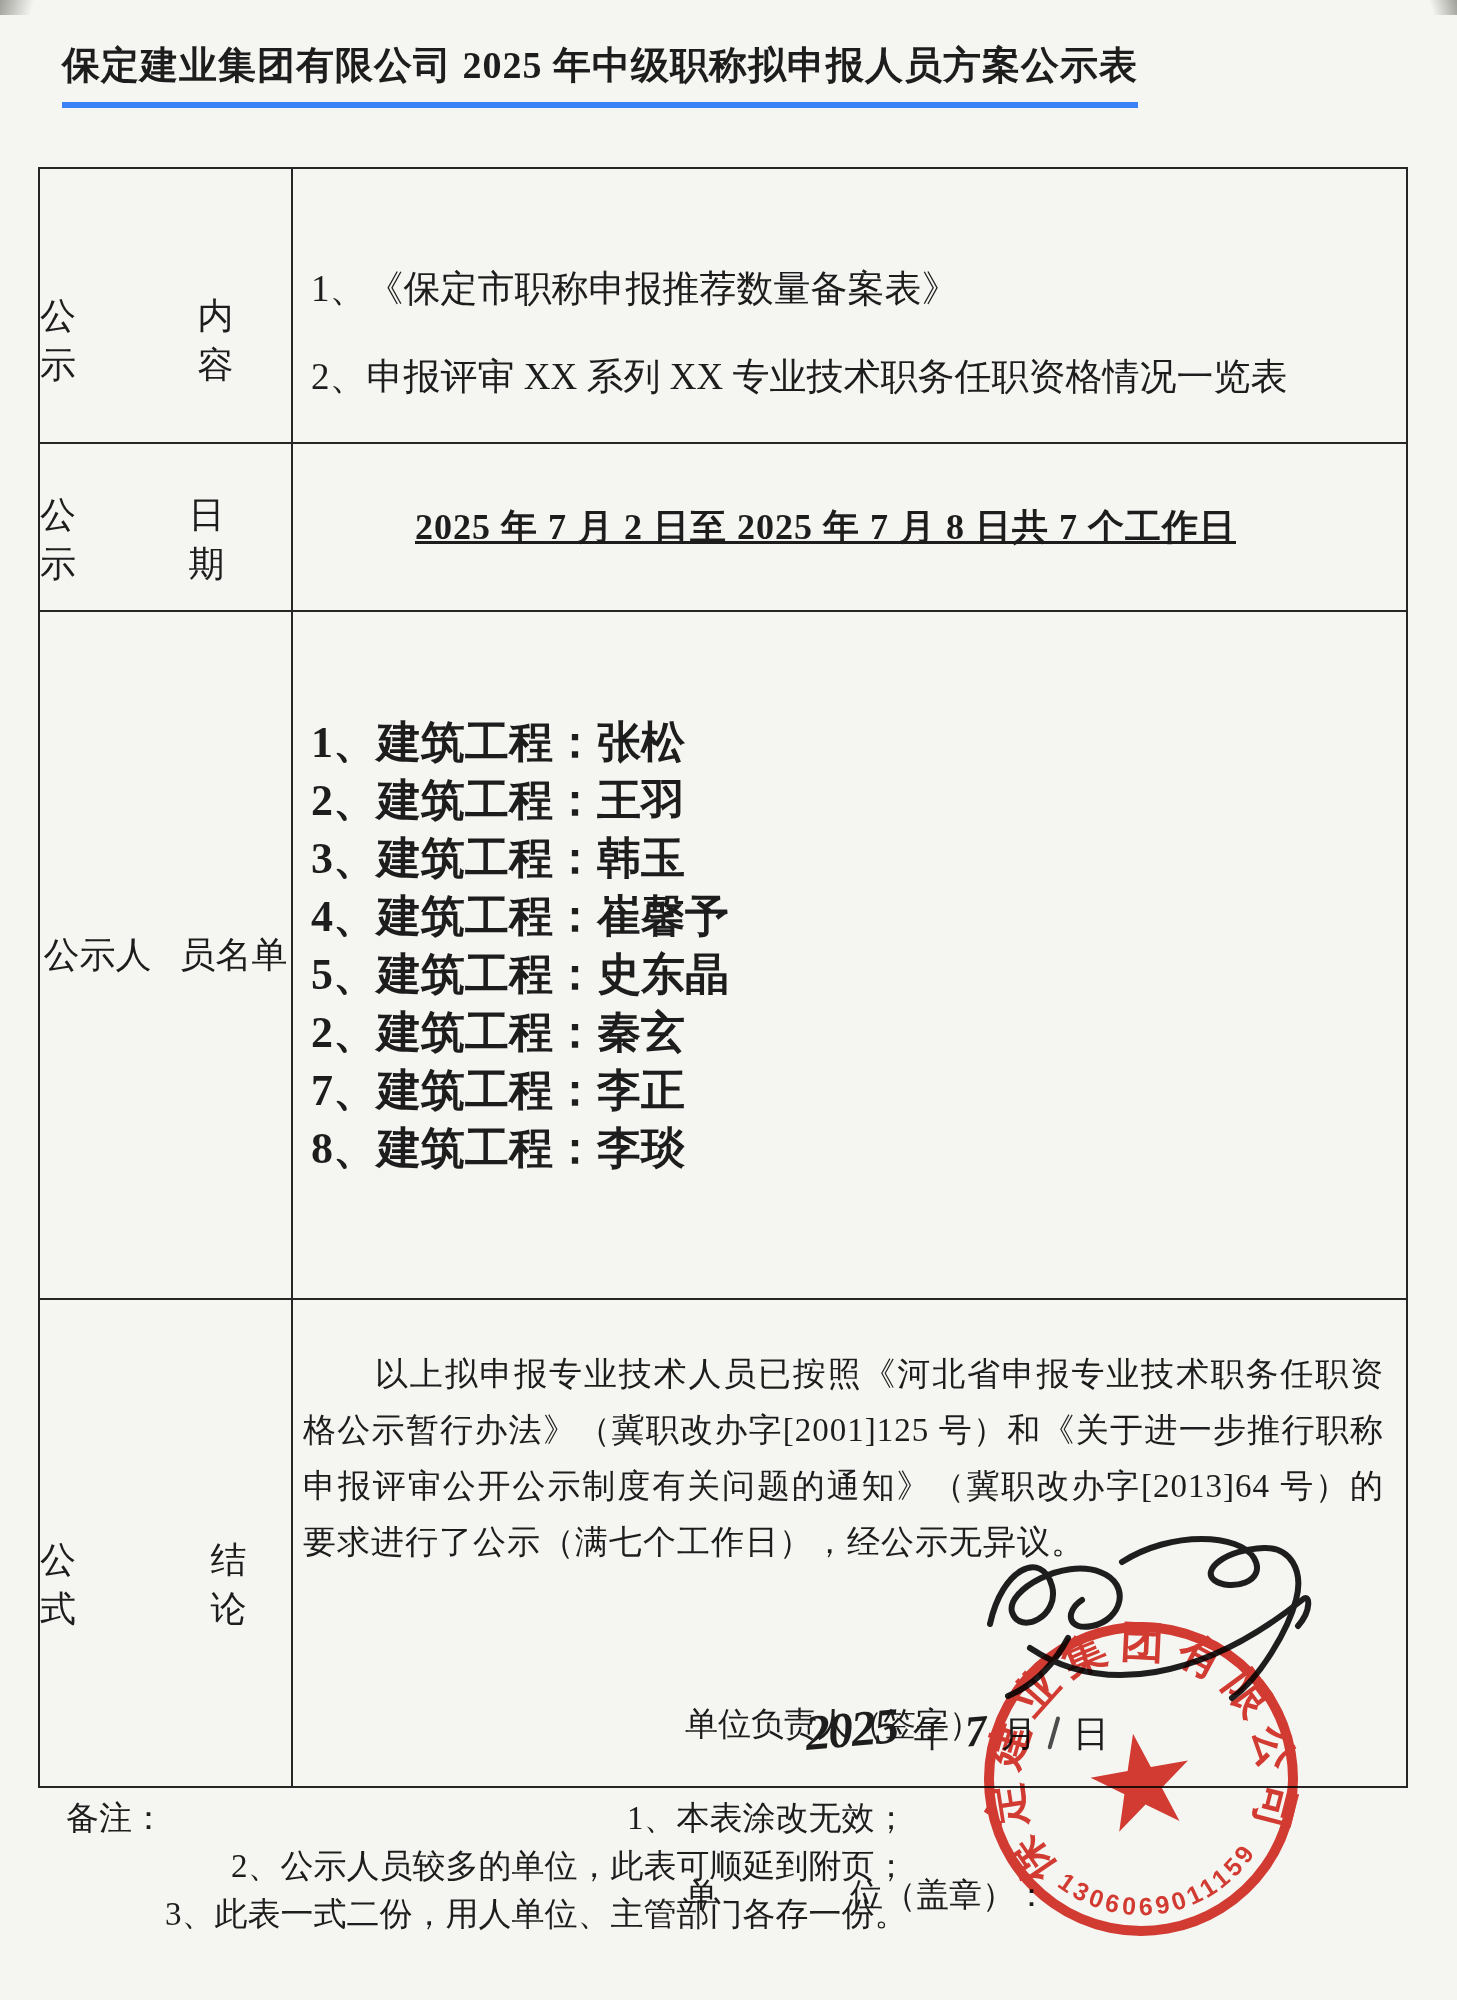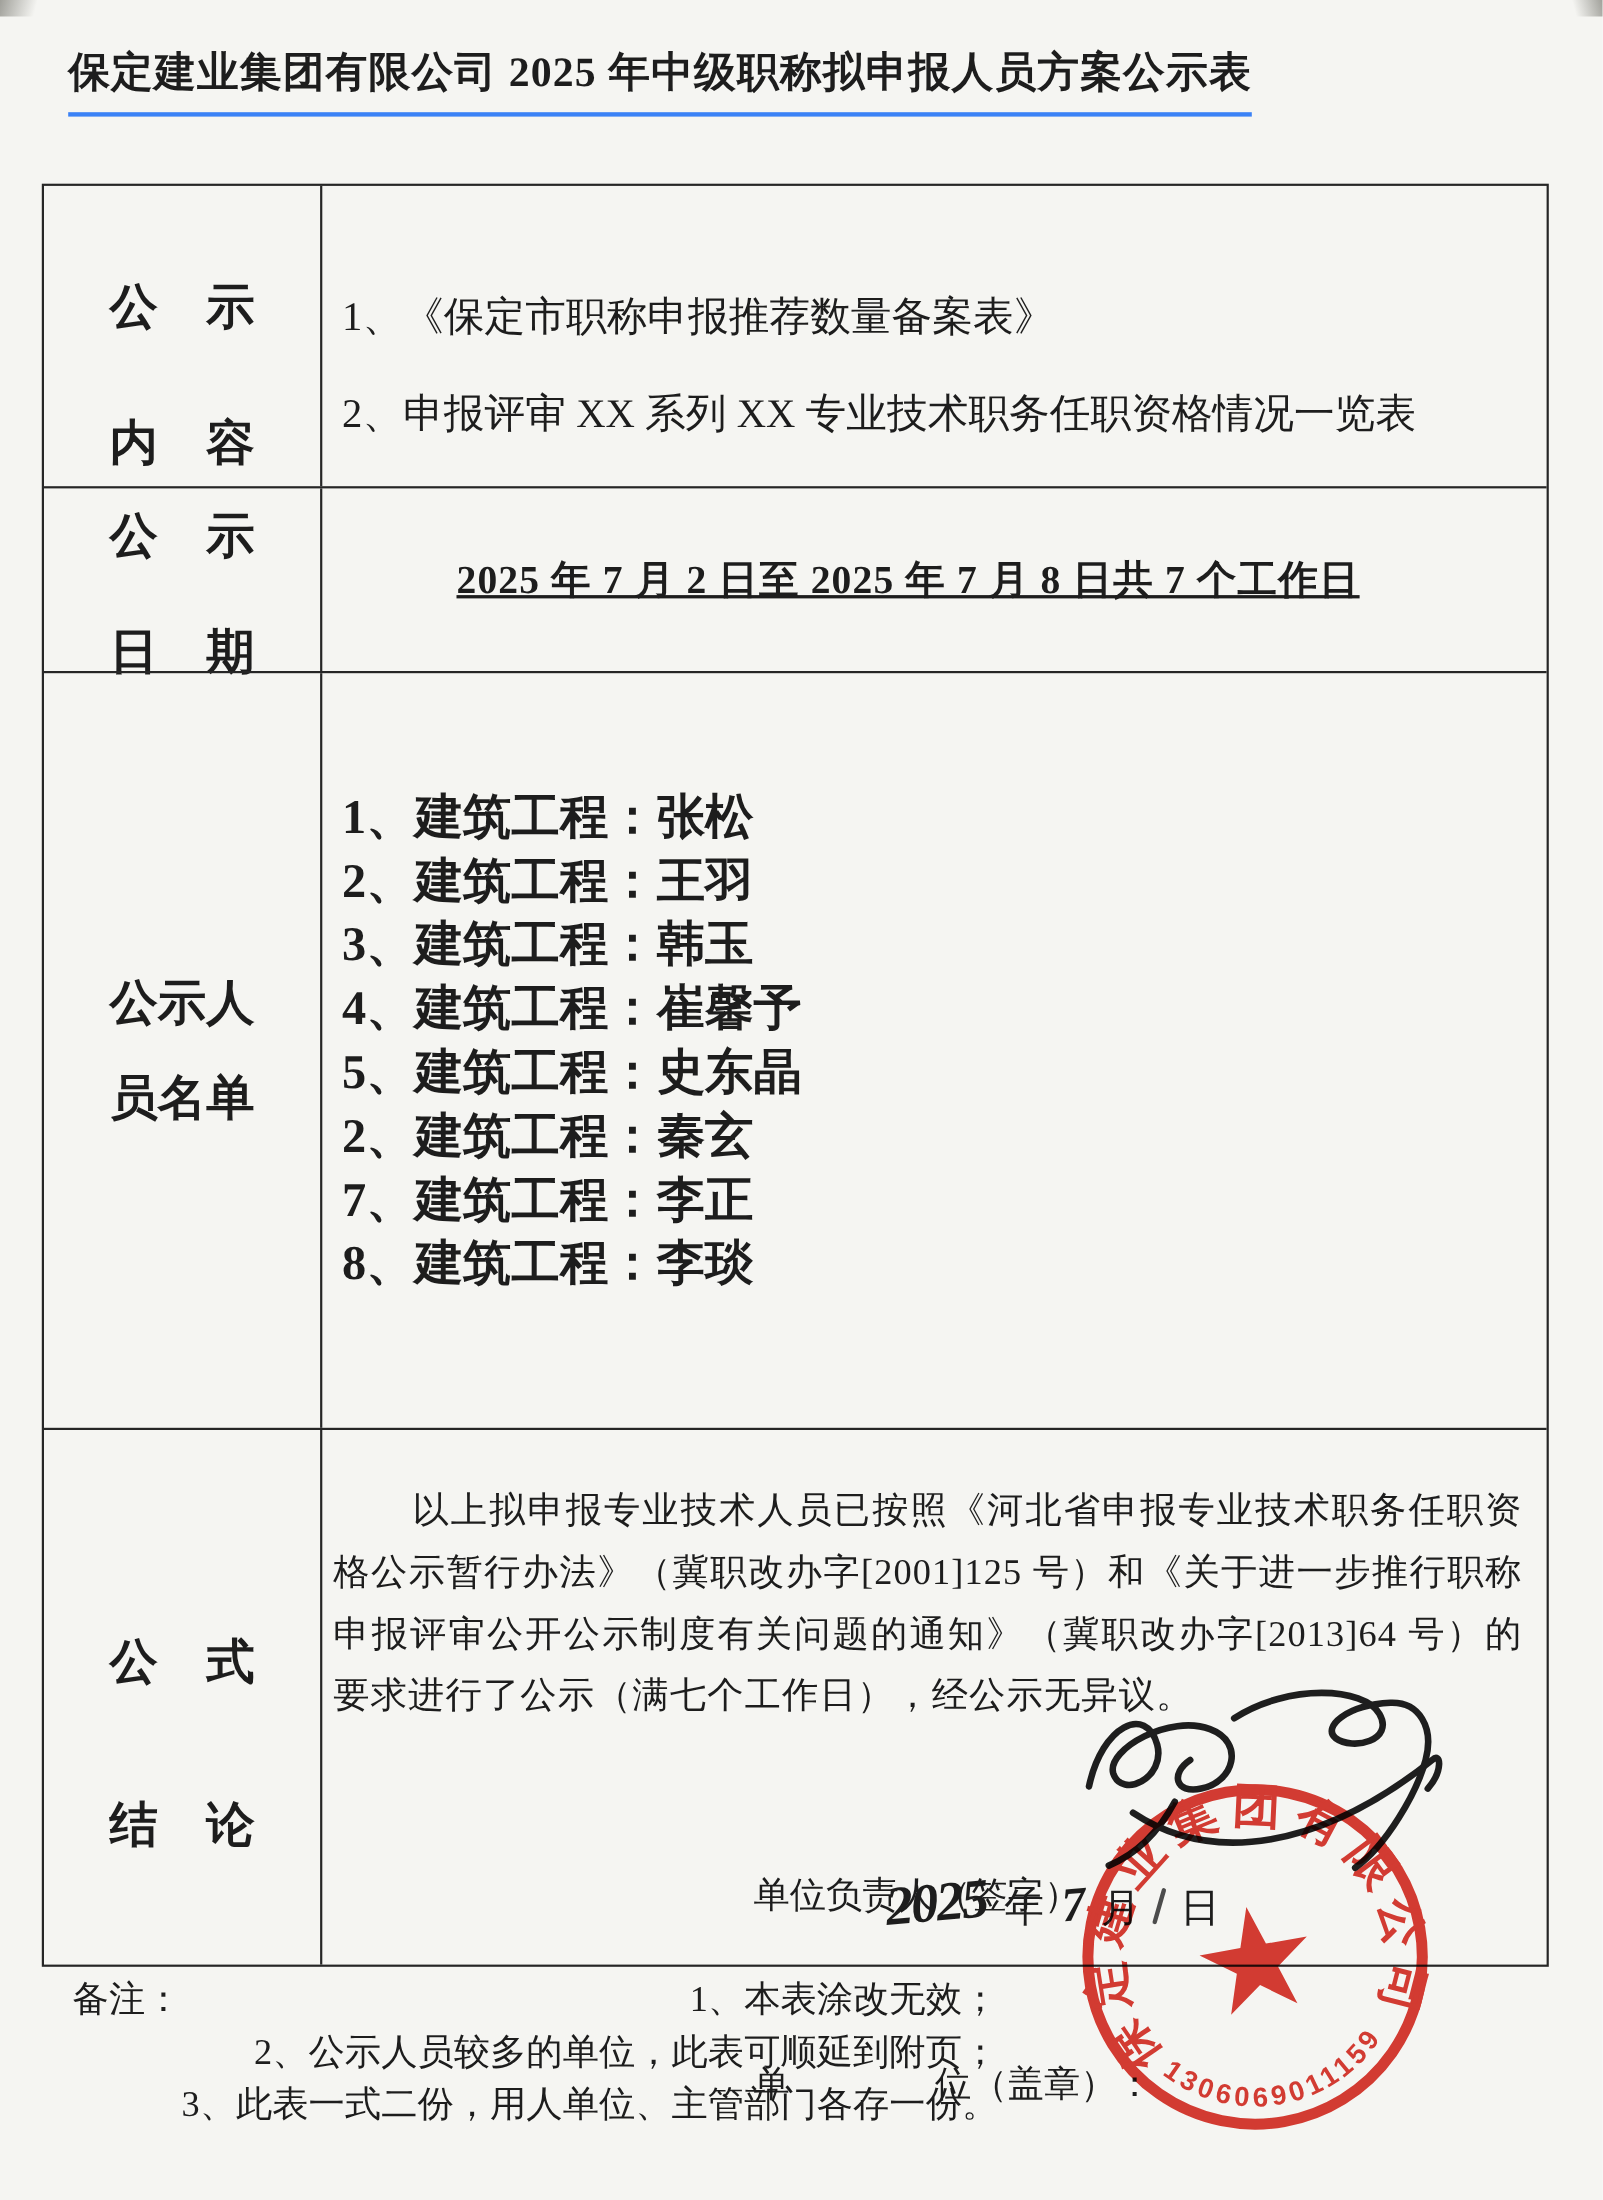--- a/index.html
+++ b/index.html
@@ -8,37 +8,37 @@
     background:#f5f5f2;color:#1d1d1d;
     font-family:"Liberation Serif","DejaVu Serif",serif;
   }
   .corner{position:absolute;top:0;height:15px;}
   .corner.tl{left:0;width:42px;background:linear-gradient(105deg,#a0a09a,rgba(245,245,242,0) 75%);}
   .corner.tr{right:0;width:32px;background:linear-gradient(255deg,#a0a09a,rgba(245,245,242,0) 78%);}
 
   .title{
     position:absolute;left:62px;top:40px;white-space:nowrap;
     font-size:38px;font-weight:700;letter-spacing:1px;
-    border-bottom:4px solid #3b82f6;padding-bottom:11px;
+    border-bottom:6px solid #3b82f6;padding-bottom:11px;
   }
 
   .doc-table{
     position:absolute;left:38px;top:167px;width:1370px;height:1621px;
     border:2px solid #262626;display:flex;flex-direction:column;box-sizing:border-box;
   }
   .row{display:flex;box-sizing:border-box;}
   .row + .row{border-top:2px solid #262626;}
   .row.r1{height:273px;}
   .row.r2{height:168px;}
   .row.r3{height:688px;}
   .row.r4{flex:1;}
   .label-cell{
     width:253px;flex:0 0 253px;border-right:2px solid #262626;box-sizing:border-box;
-    display:flex;flex-direction:column;align-items:center;justify-content:center;
-    font-size:44px;font-weight:700;
+    display:flex;flex-direction:row;align-items:center;justify-content:center;
+    font-size:36px;font-weight:400;
   }
   .r1 .label-cell{gap:64px;padding-top:70px;box-sizing:border-box;}
   .r2 .label-cell{gap:46px;padding-top:26px;}
   .r3 .label-cell{gap:28px;}
   .r4 .label-cell{gap:90px;padding-top:84px;}
   .content-cell{flex:1;position:relative;box-sizing:border-box;border-radius:30px;}
 
   .r1 .content-cell{
     display:flex;flex-direction:column;justify-content:flex-start;
     padding:98px 10px 0 18px;gap:44px;font-size:37px;line-height:44px;

